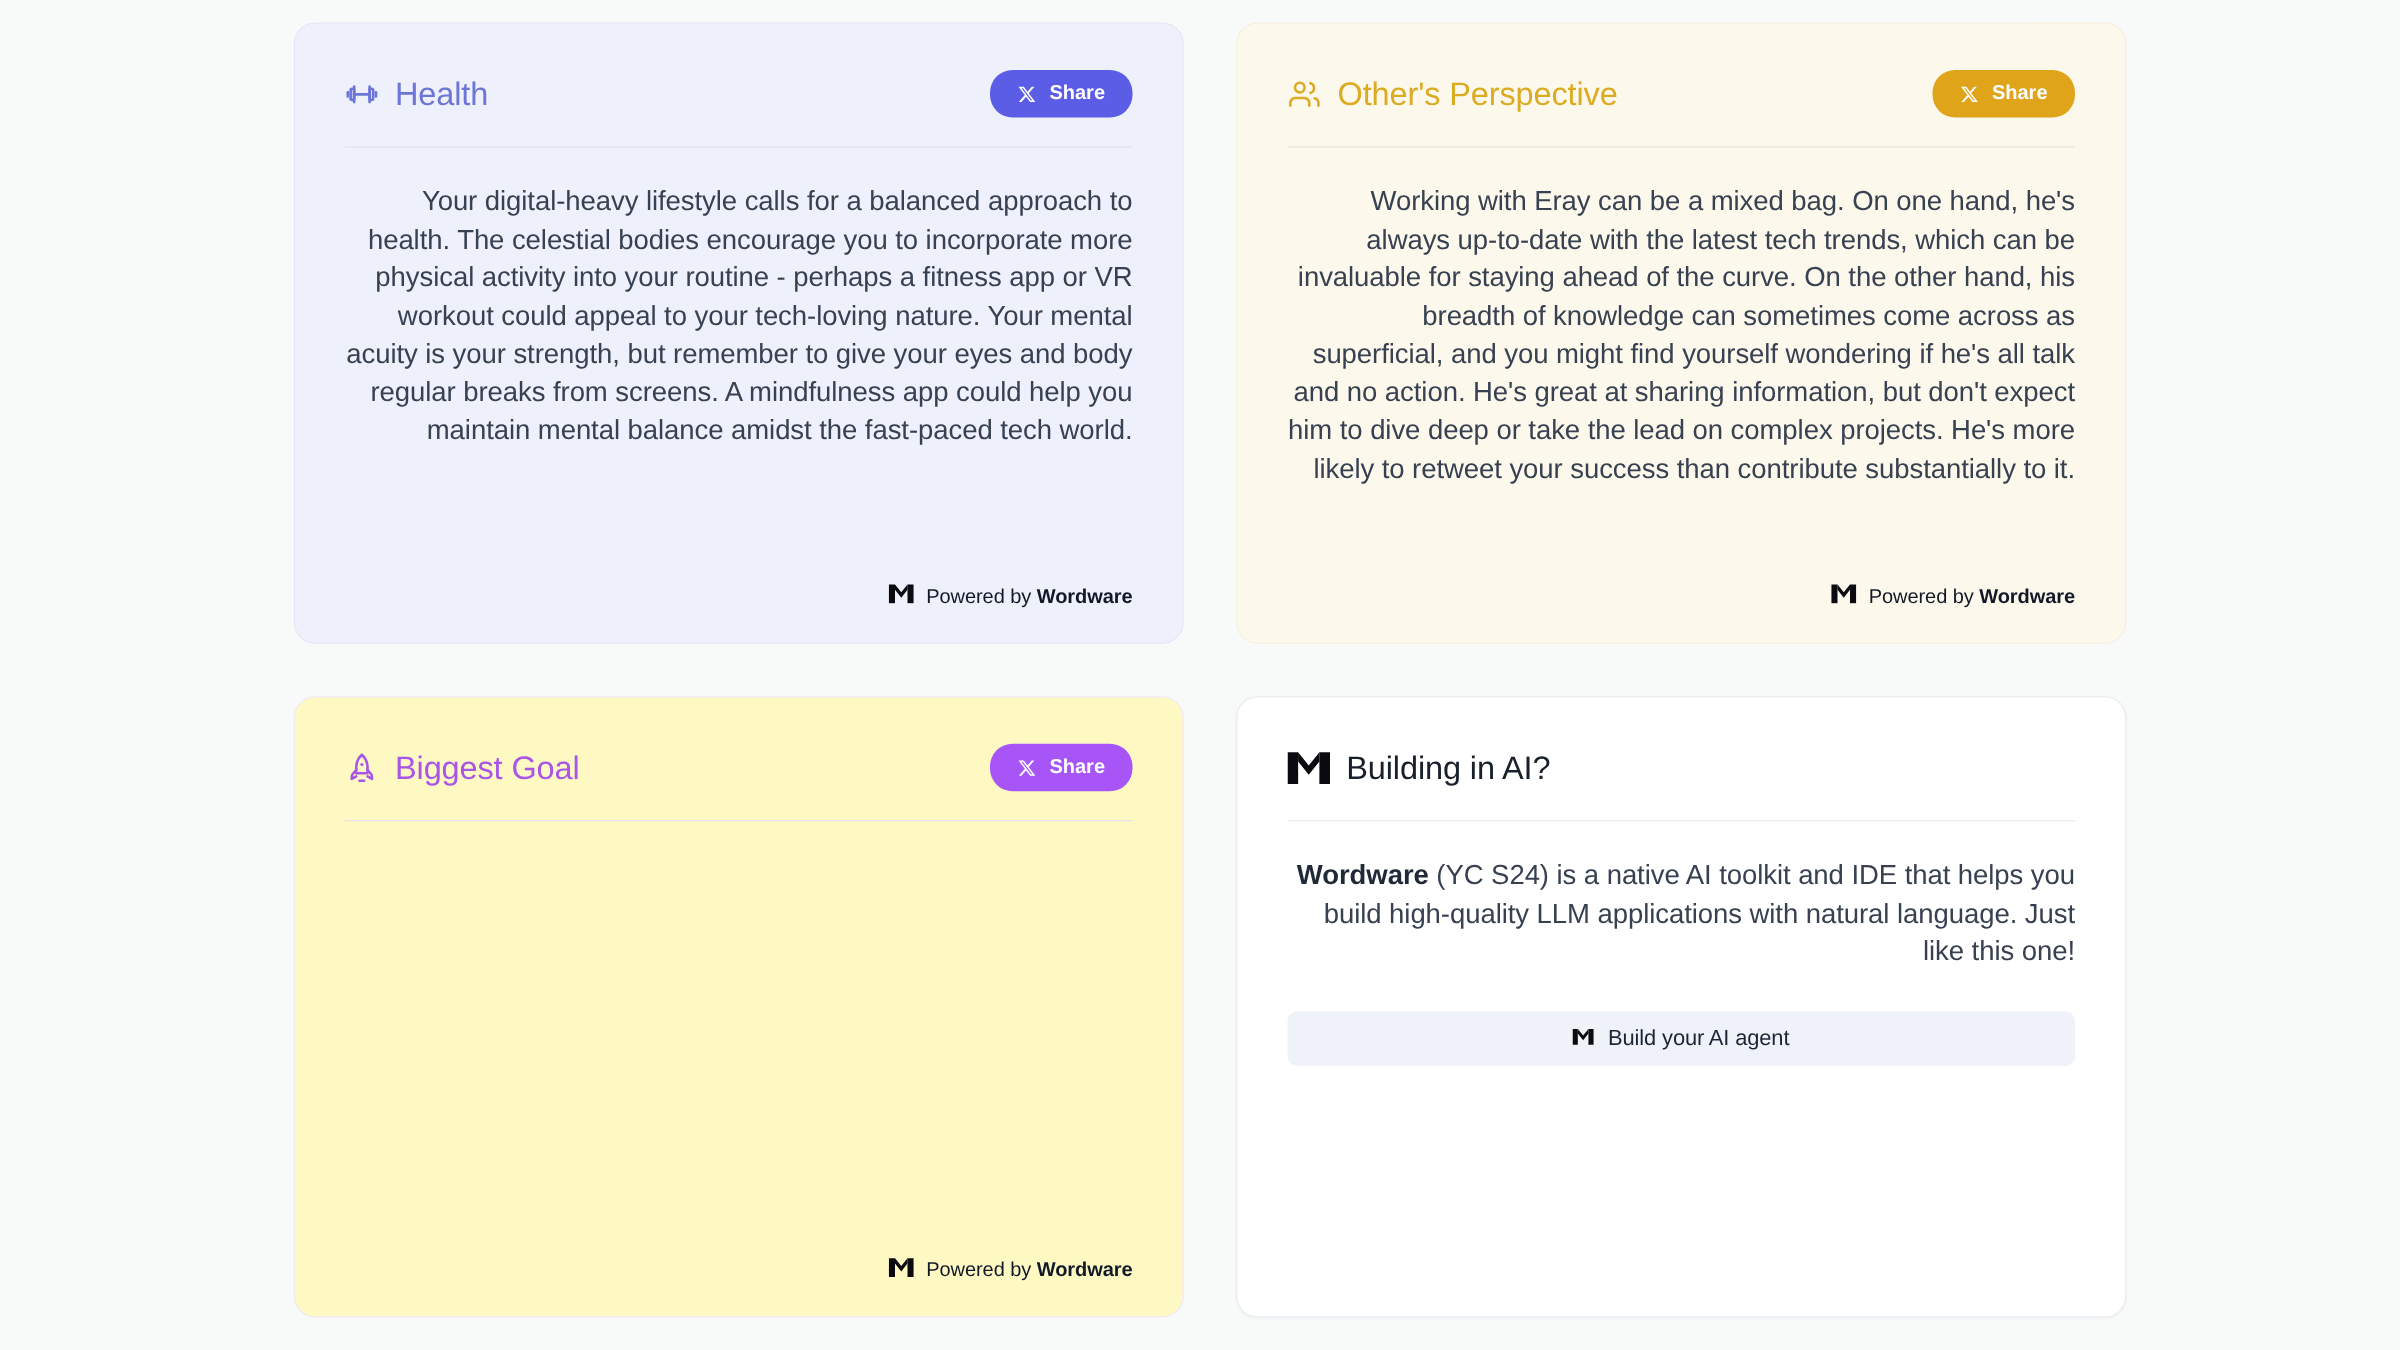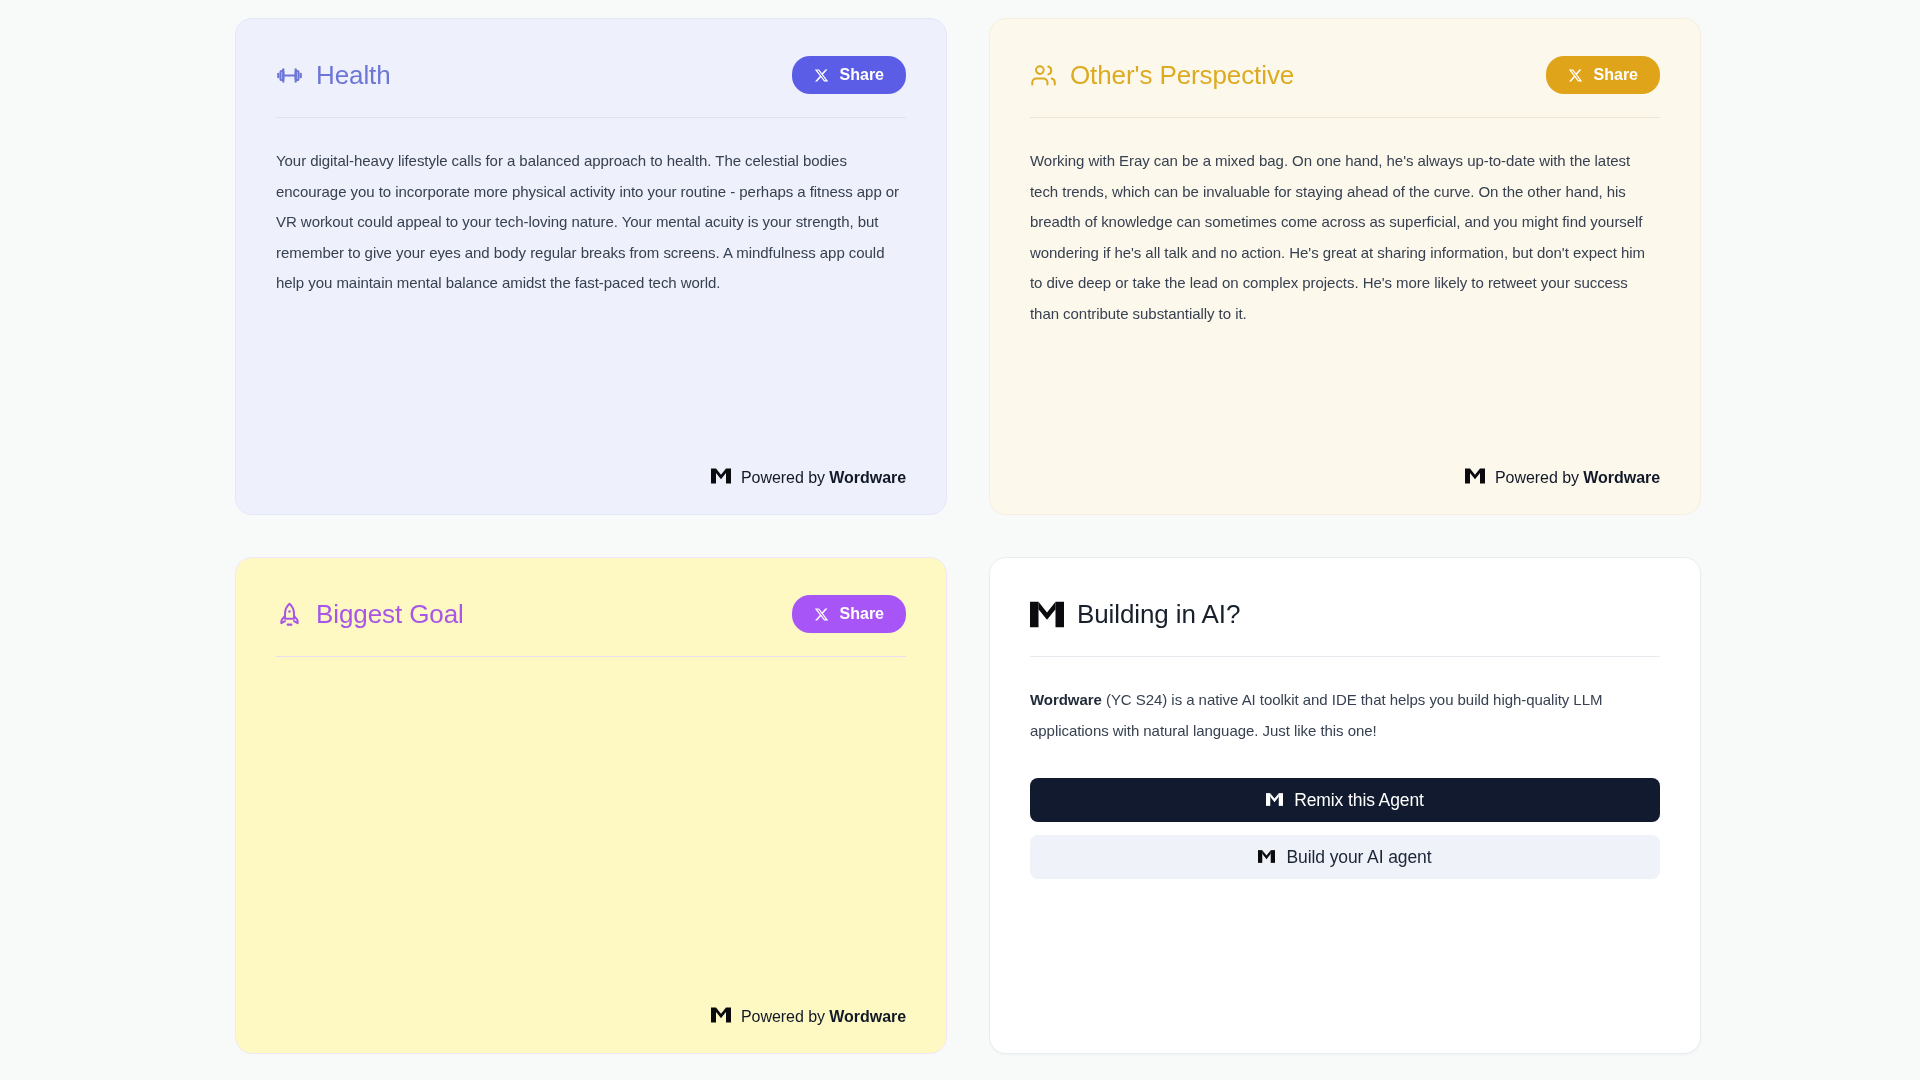--- a/index.html
+++ b/index.html
@@ -119,24 +119,25 @@
     background: #dfe2ee;
     margin: 20px 0 0 0;
   }
   .divider.amber { background: #eee4cf; }
   .divider.purple { background: #e8dff0; }
   .divider.grey  { background: #e7ebf0; }
 
   
   .body-copy {
     margin-top: 28px;
-    font-size: 15px;
+    font-size: 22px;
     line-height: 30.5px;
     color: #374151;
     letter-spacing: -0.05px;
+    text-align: right;
   }
   .body-copy b, .body-copy strong { font-weight: 700; color: #1f2937; }
 
   
   .card-footer {
     margin-top: auto;
     display: flex;
     justify-content: flex-end;
     align-items: center;
     gap: 10px;
@@ -310,30 +311,20 @@
               <path d="M8 0l8 10 8-10v7l-8 10-8-10z"></path>
             </svg>
           </span>
           <h2 class="card-title t-promo">Building in AI?</h2>
         </div>
       </div>
       <div class="divider grey"></div>
       <p class="body-copy"><b>Wordware</b><span> (YC S24) is a native AI toolkit and IDE that helps you build high-quality LLM applications with natural language. Just like this one!</span></p>
 
       <div class="promo-actions">
-        <button class="promo-btn promo-primary">
-          <span>
-            <svg width="17" height="13" viewBox="0 0 32 24" fill="#ffffff">
-              <path d="M0 0h8v24H0z"></path>
-                <path d="M24 0h8v24h-8z"></path>
-              <path d="M8 0l8 10 8-10v7l-8 10-8-10z"></path>
-            </svg>
-          </span>
-          <span>Remix this Agent</span>
-        </button>
 
         <button class="promo-btn promo-secondary">
           <span>
             <svg width="17" height="13" viewBox="0 0 32 24" fill="#0b0b0f">
               <path d="M0 0h8v24H0z"></path>
                 <path d="M24 0h8v24h-8z"></path>
               <path d="M8 0l8 10 8-10v7l-8 10-8-10z"></path>
             </svg>
           </span>
           <span>Build your AI agent</span>

